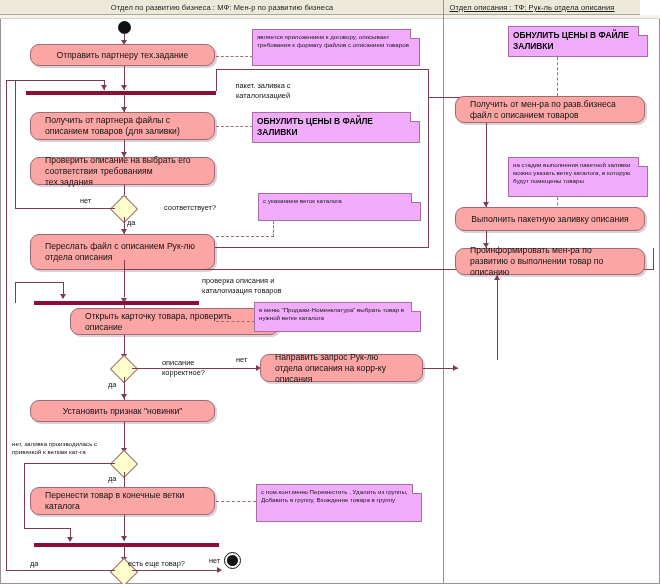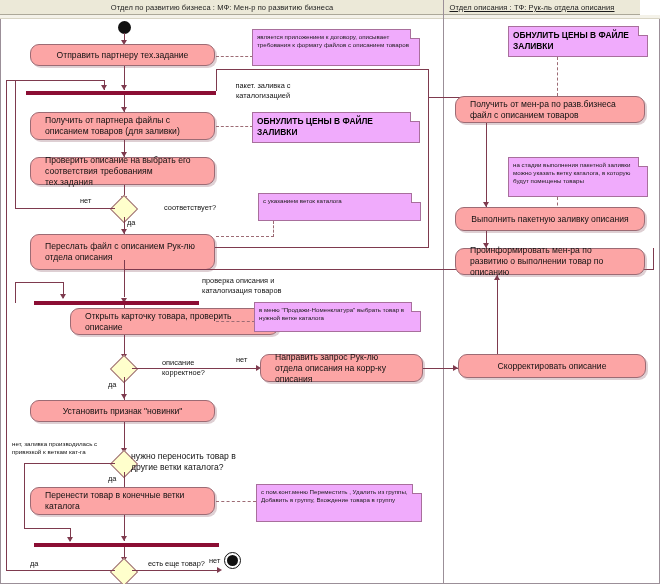--- a/index.html
+++ b/index.html
@@ -221,21 +221,20 @@
 
   <div class="ln lnv" style="left:124px;top:377px;height:23px;"></div>
   <div class="arrow down" style="left:121px;top:394px;"></div>
 
   <div class="act" style="left:30px;top:400px;width:185px;height:22px;">Установить признак "новинки"</div>
 
   <div class="ln lnv" style="left:124px;top:422px;height:32px;"></div>
   <div class="arrow down" style="left:121px;top:448px;"></div>
 
   <div class="diamond" style="left:114px;top:454px;width:18px;height:18px;"></div>
-  <div class="lbl multi big" style="left:131px;top:451px;width:125px;">нужно переносить товар в другие ветки каталога?</div>
   <div class="lbl tiny multi" style="left:12px;top:440px;width:112px;">нет, заливка производилась с привязкой к веткам кат-га</div>
   <div class="lbl" style="left:108px;top:474px;">да</div>
 
   <div class="ln lnh" style="left:24px;top:463px;width:91px;"></div>
   <div class="ln lnv" style="left:24px;top:463px;height:66px;"></div>
   <div class="ln lnh" style="left:24px;top:528px;width:47px;"></div>
   <div class="ln lnv" style="left:70px;top:528px;height:13px;"></div>
   <div class="arrow down" style="left:67px;top:537px;"></div>
 
   <div class="ln lnv" style="left:124px;top:472px;height:21px;"></div>
@@ -251,21 +250,21 @@
 
   <div class="ln lnv" style="left:124px;top:515px;height:26px;"></div>
   <div class="arrow down" style="left:121px;top:536px;"></div>
 
   <div class="bar" style="left:34px;top:543px;width:185px;"></div>
 
   <div class="ln lnv" style="left:124px;top:547px;height:14px;"></div>
   <div class="arrow down" style="left:121px;top:557px;"></div>
 
   <div class="diamond" style="left:114px;top:562px;width:18px;height:18px;"></div>
-  <div class="lbl multi" style="left:148px;top:559px;width:60px;">есть еще товар?</div>
+  <div class="lbl multi" style="left:128px;top:559px;width:60px;">есть еще товар?</div>
   <div class="lbl" style="left:209px;top:556px;">нет</div>
   <div class="lbl" style="left:30px;top:559px;">да</div>
 
   <div class="ln lnh" style="left:6px;top:570px;width:109px;"></div>
 
   <div class="ln lnh" style="left:132px;top:570px;width:88px;"></div>
   <div class="arrow right" style="left:217px;top:567px;"></div>
   <div class="endo" style="left:224px;top:552px;"></div>
   <div class="endi" style="left:227px;top:555px;"></div>
 
@@ -289,15 +288,14 @@
   <div class="act" style="left:455px;top:207px;width:190px;height:24px;">Выполнить пакетную заливку описания</div>
 
   <div class="ln lnv" style="left:486px;top:231px;height:18px;"></div>
   <div class="arrow down" style="left:483px;top:243px;"></div>
 
   <div class="act" style="left:455px;top:248px;width:190px;height:27px;">Проинформировать мен-ра по развитию о выполнении товар по описанию</div>
 
   <div class="ln lnv" style="left:497px;top:275px;height:85px;"></div>
   <div class="arrow up" style="left:494px;top:275px;"></div>
 
-  <div class="act" style="left:458px;top:354px;width:188px;height:24px;">Скорректировать описание</div>
 
 </div>
 
 </body></html>

